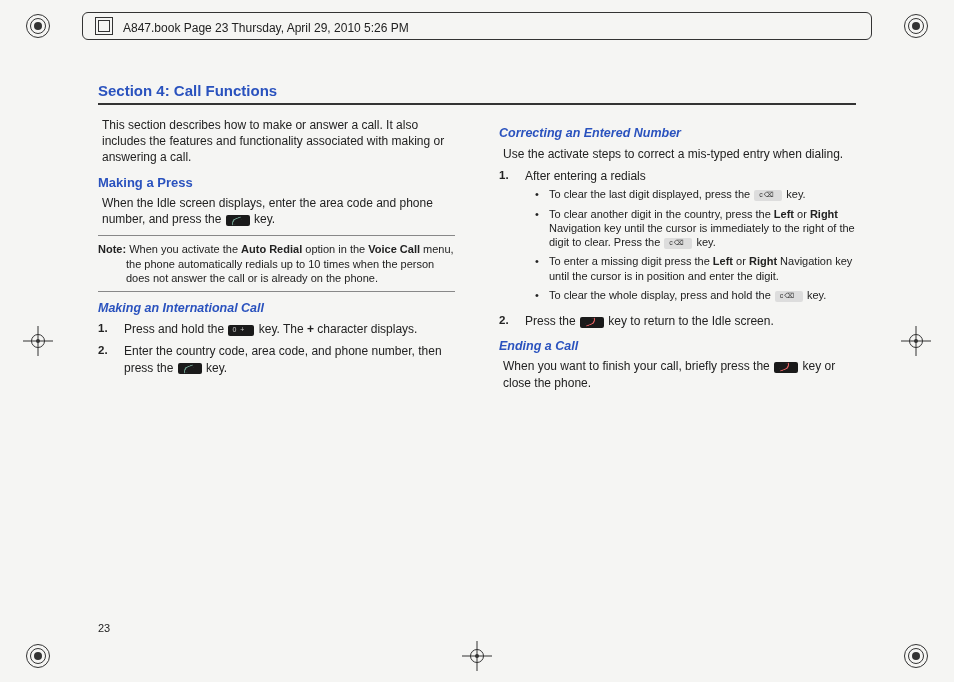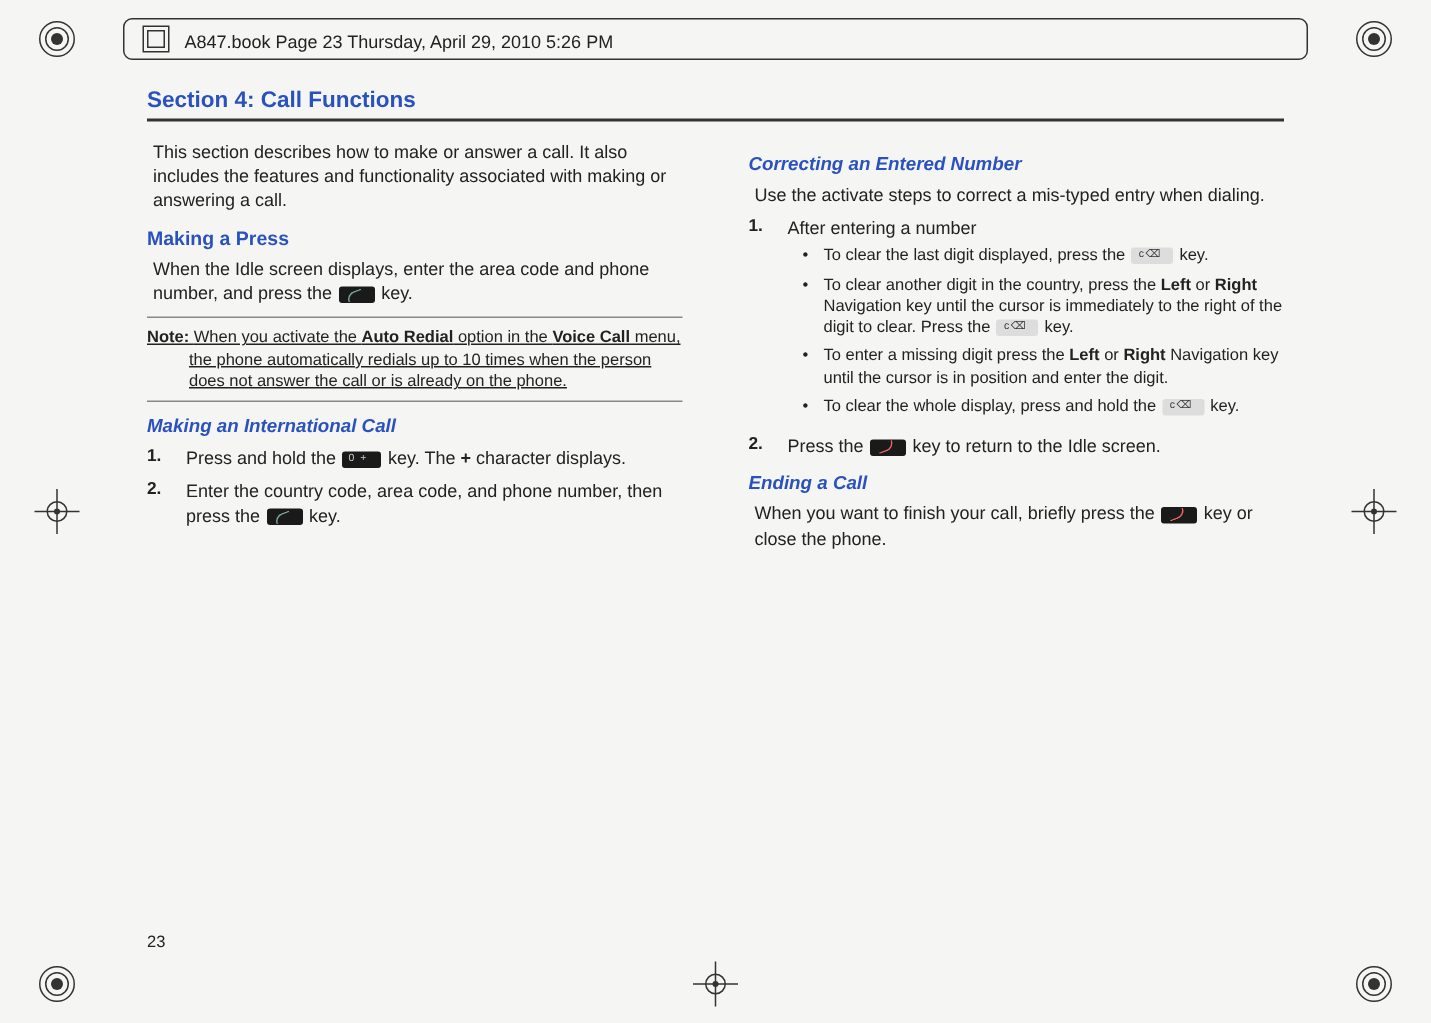--- a/index.html
+++ b/index.html
@@ -14,32 +14,32 @@
     .crop-cross::after { content: ''; position: absolute; top: 50%; left: -3px; right: -3px; height: 1px; background: #333; transform: translateY(-50%); }
     .crop-cross .dot { position: absolute; left: 50%; top: 50%; width: 14px; height: 14px; border: 1px solid #333; border-radius: 50%; transform: translate(-50%, -50%); }
     .crop-cross .dot::after { content: ''; position: absolute; inset: 4px; background: #333; border-radius: 50%; }
     
     .header-bar { position: absolute; top: 12px; left: 82px; right: 82px; border: 1px solid #333; border-radius: 6px; padding: 4px 12px; font-size: 12px; display: flex; align-items: flex-end; gap: 10px; }
     .header-icon { width: 18px; height: 18px; display: inline-block; position: relative; border: 1px solid #333; }
     .header-icon::before { content: ''; position: absolute; inset: 2px; border: 1px solid #333; }
     
     .page { position: absolute; top: 56px; left: 82px; right: 82px; bottom: 70px; }
     
-    .section-title { color: #2a52be; font-weight: bold; font-size: 15px; padding-bottom: 4px; border-bottom: 2px solid #333; margin: 2px 16px 12px 16px; display: block; }
+    .section-title { color: #2a52be; font-weight: bold; font-size: 15px; padding-bottom: 4px; border-bottom: 2px solid #333; margin: 26px 16px 12px 16px; display: block; }
     
     .columns { display: flex; gap: 44px; padding: 0 16px; justify-content: flex-end; }
     .col { flex: 1; font-size: 12px; line-height: 1.35; }
     .col p { margin-bottom: 6px; }
     
     .sub-h { color: #2a52be; font-weight: bold; font-size: 13px; margin: 8px 0 4px 0; }
     .sub-h-italic { color: #2a52be; font-weight: bold; font-style: italic; font-size: 12.5px; margin: 8px 0 4px 0; }
     
     .indent1 { padding-left: 4px; }
     
-    .note-block { border-top: 1px solid #888; border-bottom: 1px solid #888; padding: 6px 0; margin: 8px 0; font-size: 11px; line-height: 1.3; text-decoration: underline; }
+    .note-block { border-top: 1px solid #888; border-bottom: 1px solid #888; padding: 6px 0; margin: 8px 0; font-size: 11px; line-height: 1.3; }
     .note-block .hang { display: block; padding-left: 28px; text-indent: -28px; }
     
     ol.num { list-style: none; padding-left: 0; margin: 4px 0; }
     ol.num > li { display: flex; gap: 10px; margin-bottom: 6px; }
     ol.num > li .n { font-weight: bold; min-width: 16px; font-size: 11.5px; }
     ol.num > li .t { flex: 1; }
     
     ul.bul { list-style: none; padding-left: 10px; margin: 3px 0; }
     ul.bul > li { display: flex; gap: 6px; margin-bottom: 5px; font-size: 11px; line-height: 1.3; }
     ul.bul > li .b { min-width: 8px; }
@@ -123,21 +123,21 @@
       </ol>
     </div>
 
     <div class="col">
       <div class="sub-h-italic">Correcting an Entered Number</div>
       <p class="indent1">Use the activate steps to correct a mis-typed entry when dialing.</p>
       <ol class="num">
         <li>
           <span class="n">1.</span>
           <span class="t">
-            <span>After entering a number</span>
+            <span>After entering a redials</span>
             <ul class="bul">
               <li>
                   <span class="b">•</span>
                   <span class="tt"><span>To clear the last digit displayed, press the </span><span class="key-icon clear"></span><span> key.</span></span>
                 </li>
               <li>
                   <span class="b">•</span>
                   <span class="tt"><span>To clear another digit in the country, press the </span><b>Left</b><span> or </span><b>Right</b><span> Navigation key until the cursor is immediately to the right of the digit to clear. Press the </span><span class="key-icon clear"></span><span> key.</span></span>
                 </li>
               <li>

